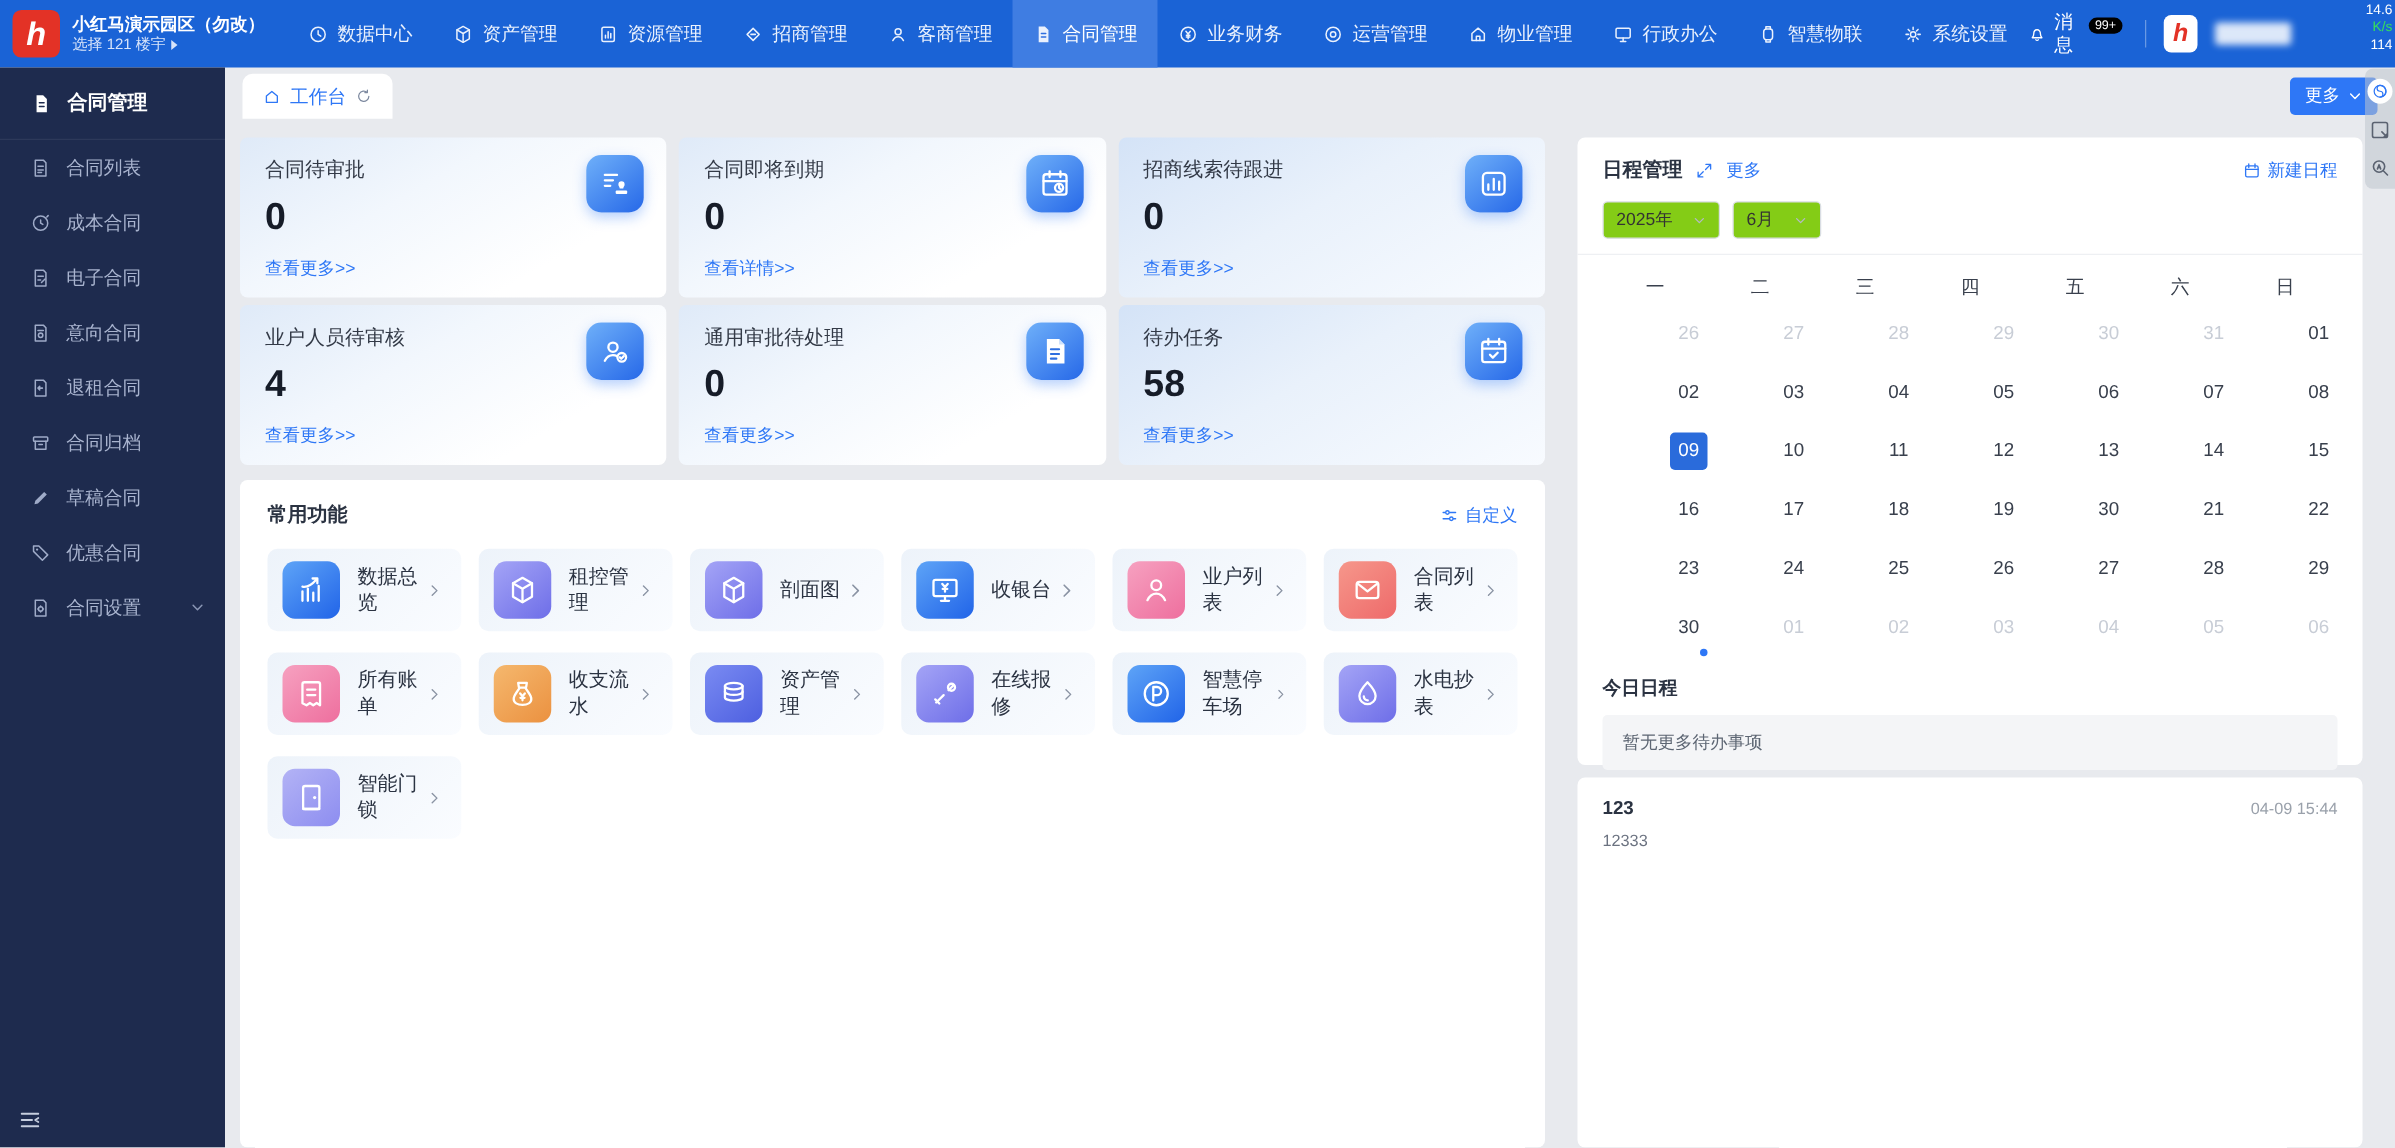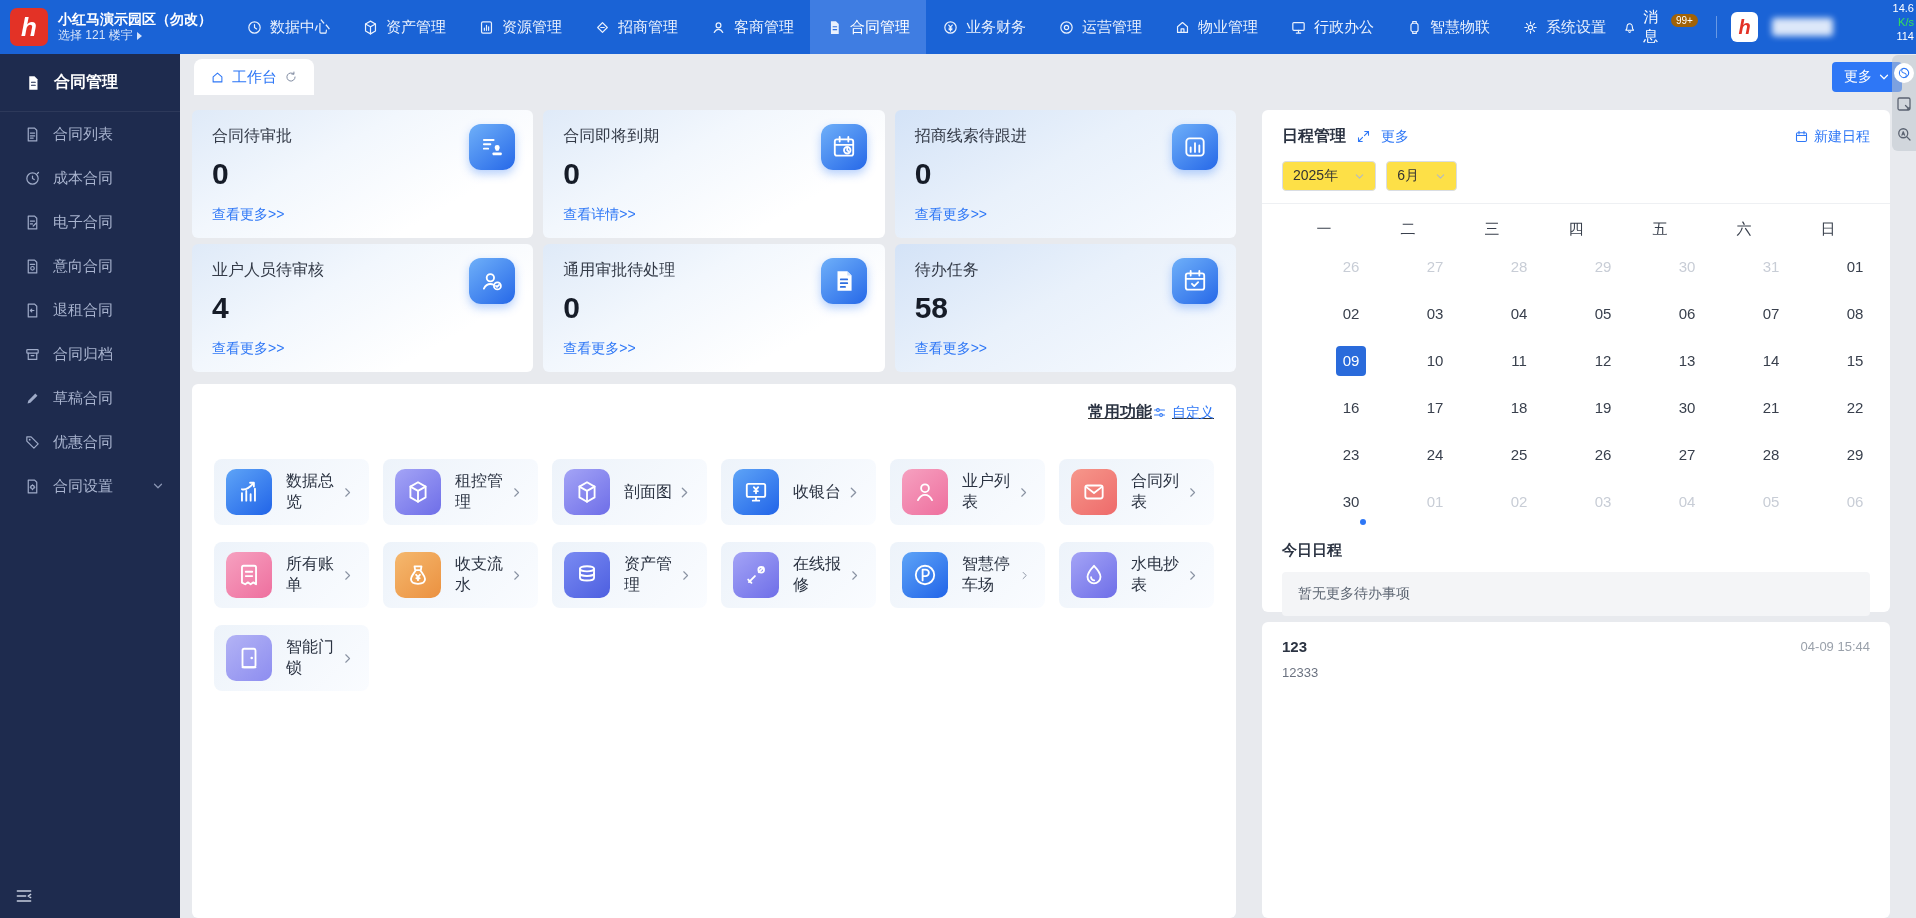--- a/index.html
+++ b/index.html
@@ -16,21 +16,21 @@
   .park-name { font-size:14px; font-weight:bold; white-space:nowrap; }
   .bld-select { font-size:12px; color:#d7e4fa; cursor:pointer; display:flex; align-items:center; gap:4px; }
   .bld-select .tri { width:0; height:0; border-left:5px solid #d7e4fa; border-top:4px solid transparent; border-bottom:4px solid transparent; }
   .nav-menu { display:flex; align-items:stretch; flex:1; }
   .nav-item { display:flex; align-items:center; gap:7px; padding:0 16px; font-size:15px; cursor:pointer; white-space:nowrap; color:#eaf1fd; }
   .nav-item .nicon { width:17px; height:17px; color:#eaf1fd; }
   .nav-item.active { background:#3f7de2; color:#fff; }
   .nav-right { display:flex; align-items:center; gap:14px; padding-right:130px; }
   .msg-btn { display:flex; align-items:center; gap:6px; font-size:15px; cursor:pointer; position:relative; }
   .msg-btn .nicon { width:18px; height:18px; }
-  .badge { background:#a16207; color:#fff; font-size:10px; border-radius:9px; padding:1px 5px; position:relative; top:-7px; left:-4px; }
+  .badge { background:#000000; color:#fff; font-size:10px; border-radius:9px; padding:1px 5px; position:relative; top:-7px; left:-4px; }
   .nav-divider { width:1px; height:22px; background:rgba(255,255,255,.35); }
   .avatar { width:30px; height:30px; border-radius:6px; background:#fff; display:flex; align-items:center; justify-content:center;
             color:#e33226; font-weight:bold; font-size:20px; font-style:italic; }
   .user-blur { width:66px; height:18px; border-radius:3px; background:rgba(255,255,255,.85); filter:blur(3px); }
 
   
   .net-monitor { position:absolute; top:2px; right:2px; z-index:60; text-align:right; font-size:11px; line-height:1.25; color:#fff; }
   .net-monitor .grn { color:#35e05a; }
 
   
@@ -69,21 +69,21 @@
   .stat-title { font-size:16px; color:#333a47; }
   .stat-value { font-size:30px; font-weight:bold; color:#161c28; margin-top:10px; }
   .stat-link { position:absolute; left:20px; bottom:14px; font-size:14px; color:#2e77f6; cursor:pointer; }
   .stat-icon { position:absolute; right:18px; top:14px; width:46px; height:46px; border-radius:12px;
                background:linear-gradient(140deg,#6fb0f9,#2668e8); box-shadow:0 4px 10px rgba(46,119,246,.35);
                display:flex; align-items:center; justify-content:center; color:#fff; }
   .stat-icon svg { width:26px; height:26px; }
 
   
   .quick-panel { background:#fff; border-radius:6px; flex:1; padding:18px 22px; }
-  .quick-head { display:flex; justify-content:flex-end; align-items:center; margin-bottom:36px;text-decoration:underline; }
+  .quick-head { display:flex; justify-content:space-between; align-items:center; margin-bottom:16px; }
   .quick-title { font-size:16px; font-weight:bold; color:#2b3342; }
   .customize { display:flex; align-items:center; gap:5px; color:#2e77f6; font-size:14px; cursor:pointer; }
   .customize .cicon { width:15px; height:15px; }
   .tiles { display:grid; grid-template-columns:repeat(6,1fr); gap:17px 14px; }
   .tile { height:66px; border-radius:8px; background:linear-gradient(135deg,#edf3fa,#fafcff); display:flex; align-items:center;
           padding:0 16px 0 12px; cursor:pointer; }
   .tile-icon { width:46px; height:46px; border-radius:10px; display:flex; align-items:center; justify-content:center; color:#fff; flex-shrink:0; }
   .tile-icon svg { width:26px; height:26px; }
   .tile-label { font-size:16px; color:#2b3342; margin-left:14px; }
   .tile-chev { margin-left:auto; width:13px; height:13px; color:#8a93a3; }
@@ -99,21 +99,21 @@
   .card { background:#fff; border-radius:6px; padding:16px 20px; }
   .sched-card { height:502px; position:relative; }
   .sched-head { display:flex; align-items:center; gap:10px; }
   .card-title { font-size:16px; font-weight:bold; color:#2b3342; }
   .blue-link { color:#2e77f6; font-size:14px; cursor:pointer; display:flex; align-items:center; gap:5px; }
   .expand-ic { width:15px; height:15px; color:#2e77f6; cursor:pointer; }
   .new-event { margin-left:auto; }
   .new-event .cicon { width:15px; height:15px; }
   .selects { display:flex; gap:10px; margin:14px 0 12px; }
   .select { border:1px solid #d9dde3; border-radius:4px; height:30px; display:flex; align-items:center; gap:16px; padding:0 10px;
-            font-size:14px; color:#333; cursor:pointer; background:#fde047; }
+            font-size:14px; color:#333; cursor:pointer; background:#84cc16; }
   .select .cicon { width:11px; height:11px; color:#b4bac4; }
   .sched-divider { height:1px; background:#eef0f3; margin:0 -20px; }
   .cal-head, .cal-row { display:grid; grid-template-columns:repeat(7,1fr); }
   .cal-head { margin-top:10px; }
   .cal-head div { text-align:center; font-size:15px; color:#39404d; padding:6px 0; }
   .cal-row { margin-top:7px; }
   .cal-cell { height:40px; display:flex; flex-direction:column; align-items:flex-end; font-size:15px; color:#39404d; position:relative; cursor:pointer; }
   .cal-cell .dnum { width:30px; height:30px; line-height:30px; text-align:center; border-radius:4px; }
   .cal-cell.muted { color:#c8cdd6; }
   .cal-cell.selected .dnum { background:#2a6bdb; color:#fff; }

